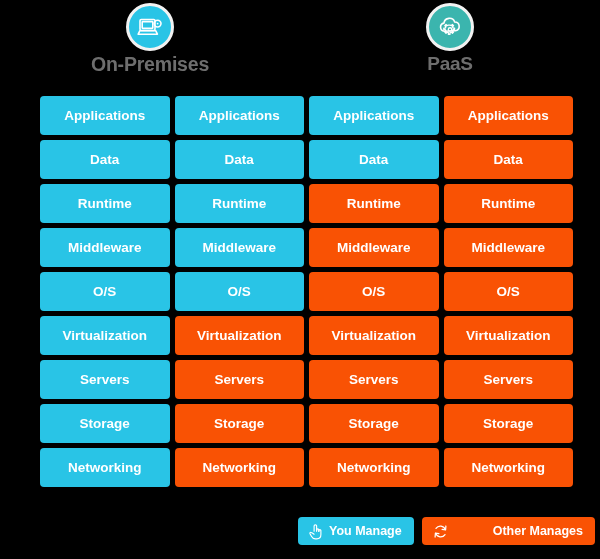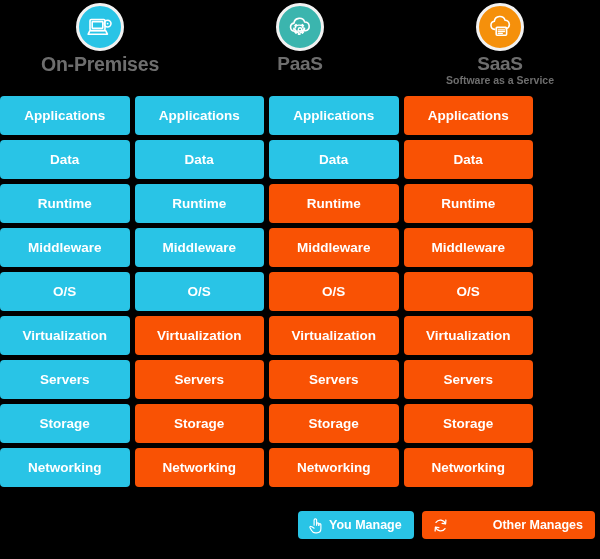--- a/index.html
+++ b/index.html
@@ -59,20 +59,21 @@
     line-height: 12px;
     white-space: nowrap;
     margin-top: -1px;
   }
 
   
   #matrix {
     width: 536px;
     padding: 0;
     box-sizing: border-box;
+    margin-left: 40px;
   }
   .matrix-row {
     display: flex;
     gap: 5px;
     margin-bottom: 5px;
     padding-left: 0px;
     padding-right: 3px;
     box-sizing: border-box;
   }
   .cell {
@@ -88,21 +89,21 @@
     box-sizing: border-box;
     white-space: nowrap;
   }
   .cell.you     { background: #29C4E6; }
   .cell.other   { background: #F95204; }
 
   
   #legend {
     position: absolute;
     left: 0;
-    bottom: 20px;
+    bottom: 14px;
     width: 600px;
     display: flex;
     justify-content: flex-end;
     align-items: center;
     gap: 8px;
     padding-right: 5px;
     box-sizing: border-box;
   }
   .legend-chip {
     display: flex;
@@ -145,33 +146,20 @@
       <svg width="30" height="30" viewBox="0 0 30 30" fill="none" stroke="#ffffff" stroke-width="1.6" stroke-linecap="round" stroke-linejoin="round">
         <path d="M9.2 19.2a4.1 4.1 0 0 1-.3-8.1 5.6 5.6 0 0 1 10.8-1.1 4.4 4.4 0 0 1 1 8.7 4.4 4.4 0 0 1-.5.03z"></path>
         <path d="M15 13.1l1.5.55.9-1.1 1.15 1.15-1.1.9.55 1.5h1.55v1.62H18l-.55 1.5 1.1.9-1.15 1.15-.9-1.1-1.5.55v1.55h-1.62v-1.55l-1.5-.55-.9 1.1-1.15-1.15 1.1-.9-.55-1.5h-1.55v-1.62h1.55l.55-1.5-1.1-.9 1.15-1.15.9 1.1 1.5-.55z" stroke-width="1.35"></path>
         <circle cx="15" cy="17.4" r="1.7" stroke-width="1.35"></circle>
       </svg>
     </div>
     <div class="col-title">PaaS</div>
   </div>
 
 
-  <div class="header-col">
-    <div class="icon-badge" style="background:#F5900B;">
-      <svg width="30" height="30" viewBox="0 0 30 30" fill="none" stroke="#ffffff" stroke-width="1.6" stroke-linecap="round" stroke-linejoin="round">
-        <path d="M9.6 17.4a4.1 4.1 0 0 1-.3-8.1 5.6 5.6 0 0 1 10.8-1.1 4.4 4.4 0 0 1 1.1 8.6"></path>
-        <rect x="11.2" y="15.4" width="10.4" height="7.8" rx="0.9"></rect>
-        <line x1="13.2" y1="17.9" x2="19.6" y2="17.9" stroke-width="1.3"></line>
-        <line x1="13.2" y1="19.6" x2="19.6" y2="19.6" stroke-width="1.3"></line>
-        <line x1="13.2" y1="21.3" x2="17.4" y2="21.3" stroke-width="1.3"></line>
-      </svg>
-    </div>
-    <div class="col-title">SaaS</div>
-    <div class="col-sub">Software as a Service</div>
-  </div>
 
 </div>
 
 <div id="matrix">
     <div class="matrix-row">
       <div class="cell you">Applications</div>
       <div class="cell you">Applications</div>
       <div class="cell you">Applications</div>
       <div class="cell other">Applications</div>
     </div>

